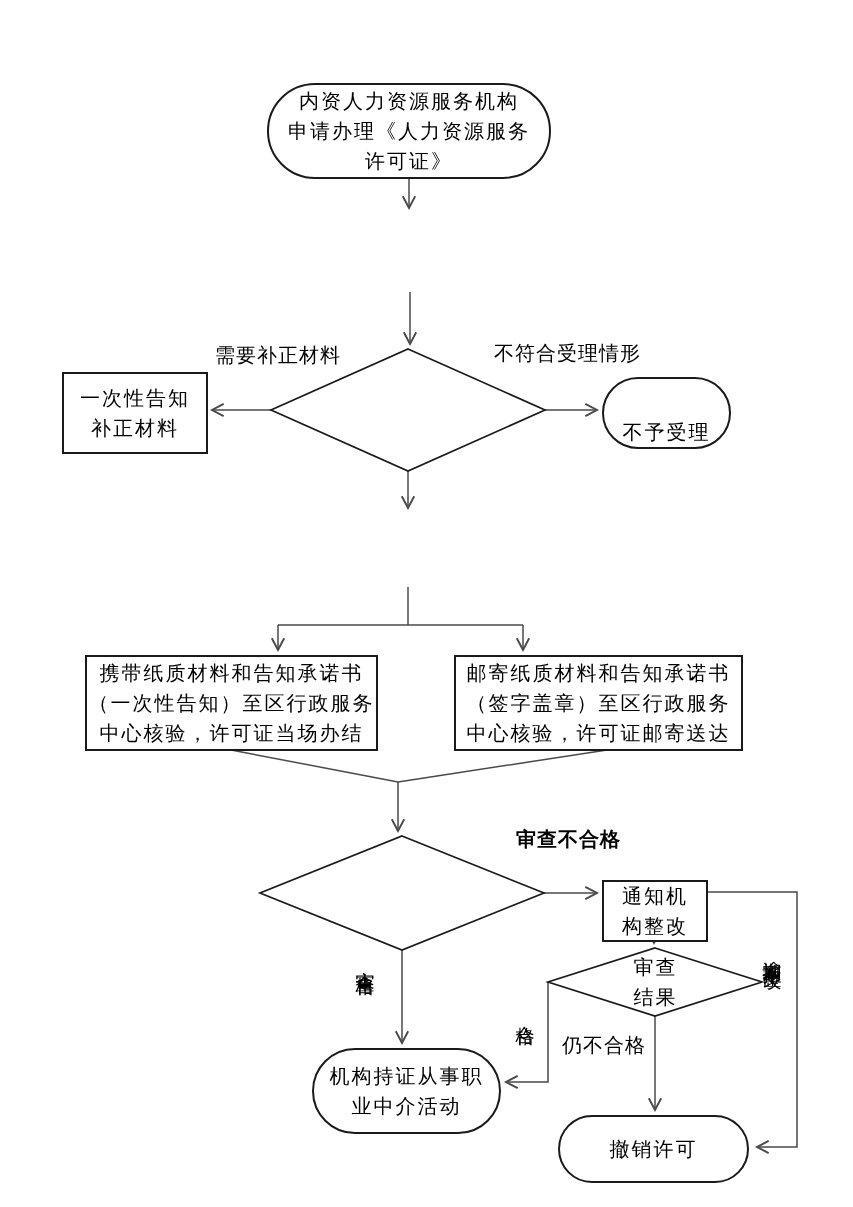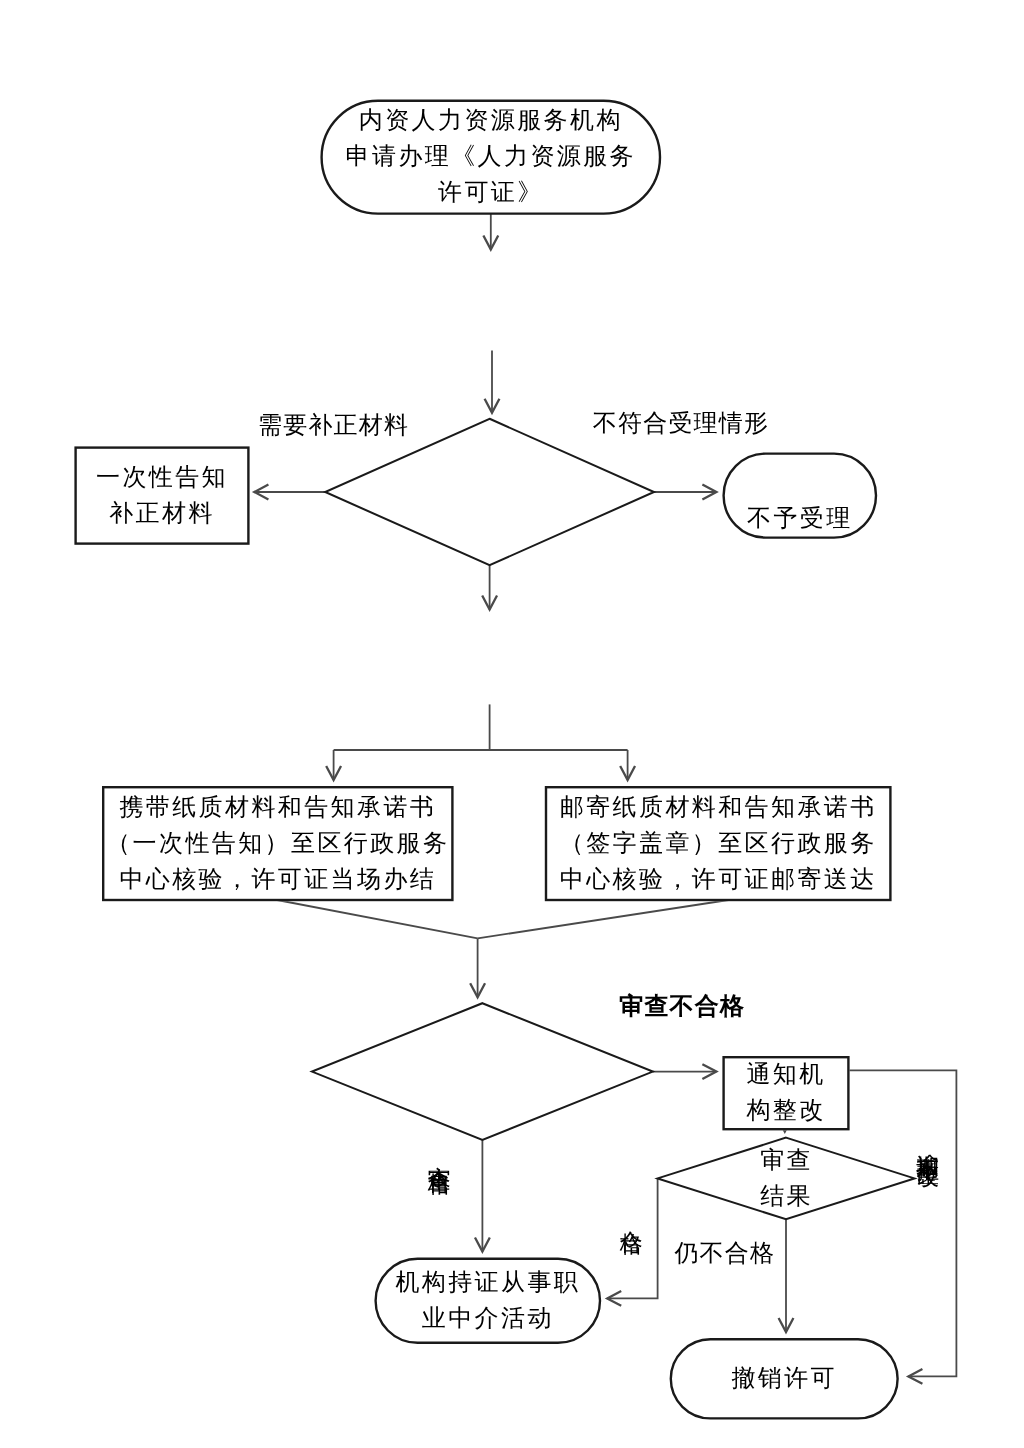--- a/index.html
+++ b/index.html
@@ -135,21 +135,21 @@
   <div class="node" style="left:602px; top:862px; width:106px; height:62px;margin-top:18px;">
     <span class="node-text">通知机
 构整改</span>
   </div>
 
   <div class="diamond-text" style="left:603px; top:952px; width:105px; height:60px;">
     <span class="dtext">审查
 结果</span>
   </div>
 
-  <div class="node terminator" style="left:312px; top:1048px; width:189px; height:72px; border-radius:43px;">
+  <div class="node terminator" style="left:312px; top:1048px; width:189px; height:86px; border-radius:43px;">
     <span class="node-text">机构持证从事职
 业中介活动</span>
   </div>
 
   <div class="node terminator" style="left:558px; top:1115px; width:191px; height:68px; border-radius:34px;">
     <span class="node-text">撤销许可</span>
   </div>
 
   <div class="elabel" style="left:215px; top:344px;">需要补正材料</div>
 

